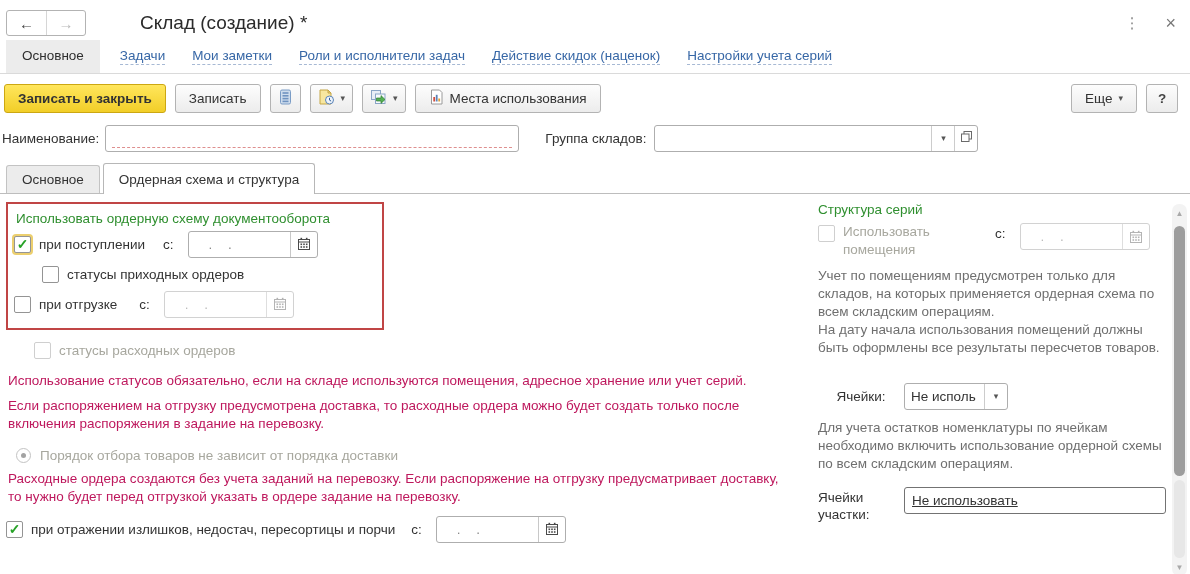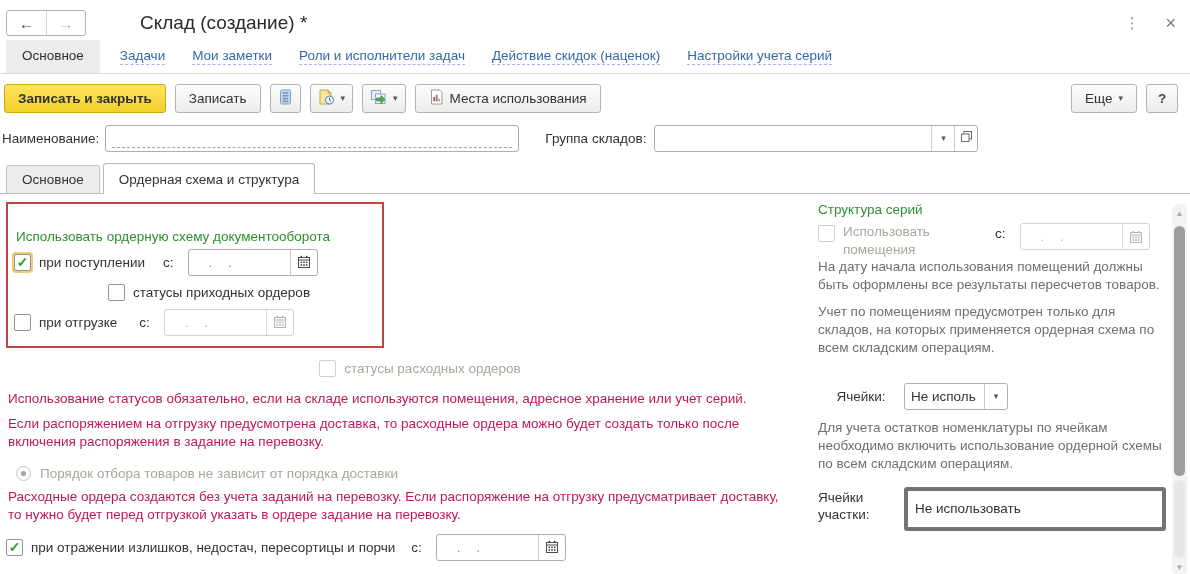--- a/index.html
+++ b/index.html
@@ -51,59 +51,59 @@
   .tabstrip { height:32px; display:flex; align-items:flex-end; padding-left:6px; border-bottom:1px solid #bdbdbd; }
   .tab { height:28px; display:flex; align-items:center; padding:0 15px; background:#ececec;
     border:1px solid #c3c3c3; border-bottom:none; border-radius:3px 3px 0 0; margin-right:3px; cursor:pointer; }
   .tab.active { height:31px; background:#fff; margin-bottom:-1px; border-color:#b7b7b7; z-index:2; }
 
   
   .content { position:relative; display:flex; padding:6px 0 0 6px; height:384px; }
   .leftcol { width:800px; }
   .rightcol { width:354px; margin-left:12px; }
 
-  .redbox { width:378px; border:2px solid #c04545; padding:23px 6px 9px 6px; margin-top:2px; }
+  .redbox { width:378px; border:2px solid #c04545; padding:5px 6px 9px 6px; margin-top:2px; }
   .sechead { color:#2f8f2f; margin:2px 0 3px 2px; }
 
   .cbrow { display:flex; align-items:center; min-height:30px; gap:8px; }
   .cb { width:17px; height:17px; flex:0 0 17px; background:#fff; border:1px solid #949494; border-radius:2px;
     display:flex; align-items:center; justify-content:center; cursor:pointer; }
   .cb.checked::after { content:"✓"; color:#27a227; font-weight:bold; font-size:14px; line-height:1; }
   .cb.focus { box-shadow:0 0 0 2px #eccf6e; }
   .cb.disabled { border-color:#cfcfcf; cursor:default; }
   .cblabel { color:#333; }
   .dis-text { color:#a7a79e; }
   .datelabel { color:#333; }
   .dateinput { display:flex; align-items:stretch; height:27px; width:130px; background:#fff; border:1px solid #aeaeae; border-radius:3px; overflow:hidden; }
   .dateinput .dval { flex:1; display:flex; align-items:center; padding-left:20px; letter-spacing:6px; color:#8a8a8a; }
   .dateinput .calbtn { width:27px; display:flex; align-items:center; justify-content:center; border-left:1px solid #c8c8c8; color:#4a4a4a; cursor:pointer; }
   .dateinput.disabled { border-color:#d2d2d2; }
   .dateinput.disabled .dval { color:#bcbcbc; }
   .dateinput.disabled .calbtn { color:#b4b4b4; border-left-color:#dedede; cursor:default; }
 
-  .indent1 { margin-left:28px;justify-content:center; }
+  .indent1 { margin-left:28px; }
   .hint { color:#be185d; line-height:1.32; margin:7px 2px 4px 2px; }
   .radiorow { display:flex; align-items:center; gap:9px; margin:9px 0 2px 10px; }
   .radio { width:15px; height:15px; flex:0 0 15px; border-radius:50%; border:1px solid #c3c3c3; background:#fff; position:relative; }
   .radio.sel::after { content:""; position:absolute; left:4px; top:4px; width:5px; height:5px; border-radius:50%; background:#a3a3a3; }
 
   .surplus-row { margin-top:8px; }
 
   
   .premises-row { display:flex; align-items:flex-start; margin-top:6px; }
   .premises-row .cb { margin-top:2px; }
   .premises-label { width:146px; margin-left:8px; line-height:1.3; }
   .premises-row .datelabel { margin:3px 8px 0 6px; }
   .rhint { color:#6f6f6f; line-height:1.33; margin-top:9px; }
   .cells-row { display:flex; align-items:center; margin-top:26px;text-align:center; }
   .cells-label { width:86px; }
   .cells-combo { width:104px; }
   .wa-row { display:flex; align-items:flex-start; margin-top:14px; }
   .wa-label { width:86px; line-height:1.3; padding-top:2px; }
-  .wa-input { width:262px; height:44px; display:flex; align-items:center; padding:0 7px; background:#fff; border:4px solid #737373; border-radius:3px; }
+  .wa-input { width:262px; height:27px; display:flex; align-items:center; padding:0 7px; background:#fff; border:1px solid #737373; border-radius:3px;text-decoration:underline; }
 
   
   .vscroll { position:absolute; right:3px; top:10px; bottom:2px; width:15px; background:#f3f3f3; border-radius:7px; }
   .vs-arrow { position:absolute; left:0; width:15px; height:14px; display:flex; align-items:center; justify-content:center;
     color:#a9a9a9; font-size:8px; cursor:pointer; }
   .vs-up { top:2px; } .vs-down { bottom:2px; }
   .vs-thumb { position:absolute; left:2px; top:22px; width:11px; height:250px; background:#9d9d9d; border-radius:6px; cursor:grab; }
   .vs-track-low { position:absolute; left:2px; top:276px; bottom:18px; width:11px; background:#e7e7e7; border-radius:6px; }
 </style>
 </head>
@@ -348,22 +348,22 @@
               <rect x="3.5" y="9.2" width="1.6" height="1.6" fill="currentColor"></rect>
               <rect x="6.2" y="9.2" width="1.6" height="1.6" fill="currentColor"></rect>
               <rect x="8.9" y="9.2" width="1.6" height="1.6" fill="currentColor"></rect>
               <rect x="3.5" y="0.8" width="1.6" height="2" fill="currentColor"></rect>
               <rect x="8.9" y="0.8" width="1.6" height="2" fill="currentColor"></rect>
             </svg>
           </div>
       </div>
     </div>
 
+    <div class="rhint">Учет по помещениям предусмотрен только для складов, на которых применяется ордерная схема по всем складским операциям.</div>
     <div class="rhint" style="margin-top:0;">На дату начала использования помещений должны быть оформлены все результаты пересчетов товаров.</div>
-    <div class="rhint">Учет по помещениям предусмотрен только для складов, на которых применяется ордерная схема по всем складским операциям.</div>
 
     <div class="cells-row">
       <div class="cells-label">Ячейки:</div>
       <div class="combo cells-combo">
         <div class="cval">Не исполь</div>
         <div class="cbtn">
             <span class="dropcaret">▾</span>
           </div>
       </div>
     </div>

